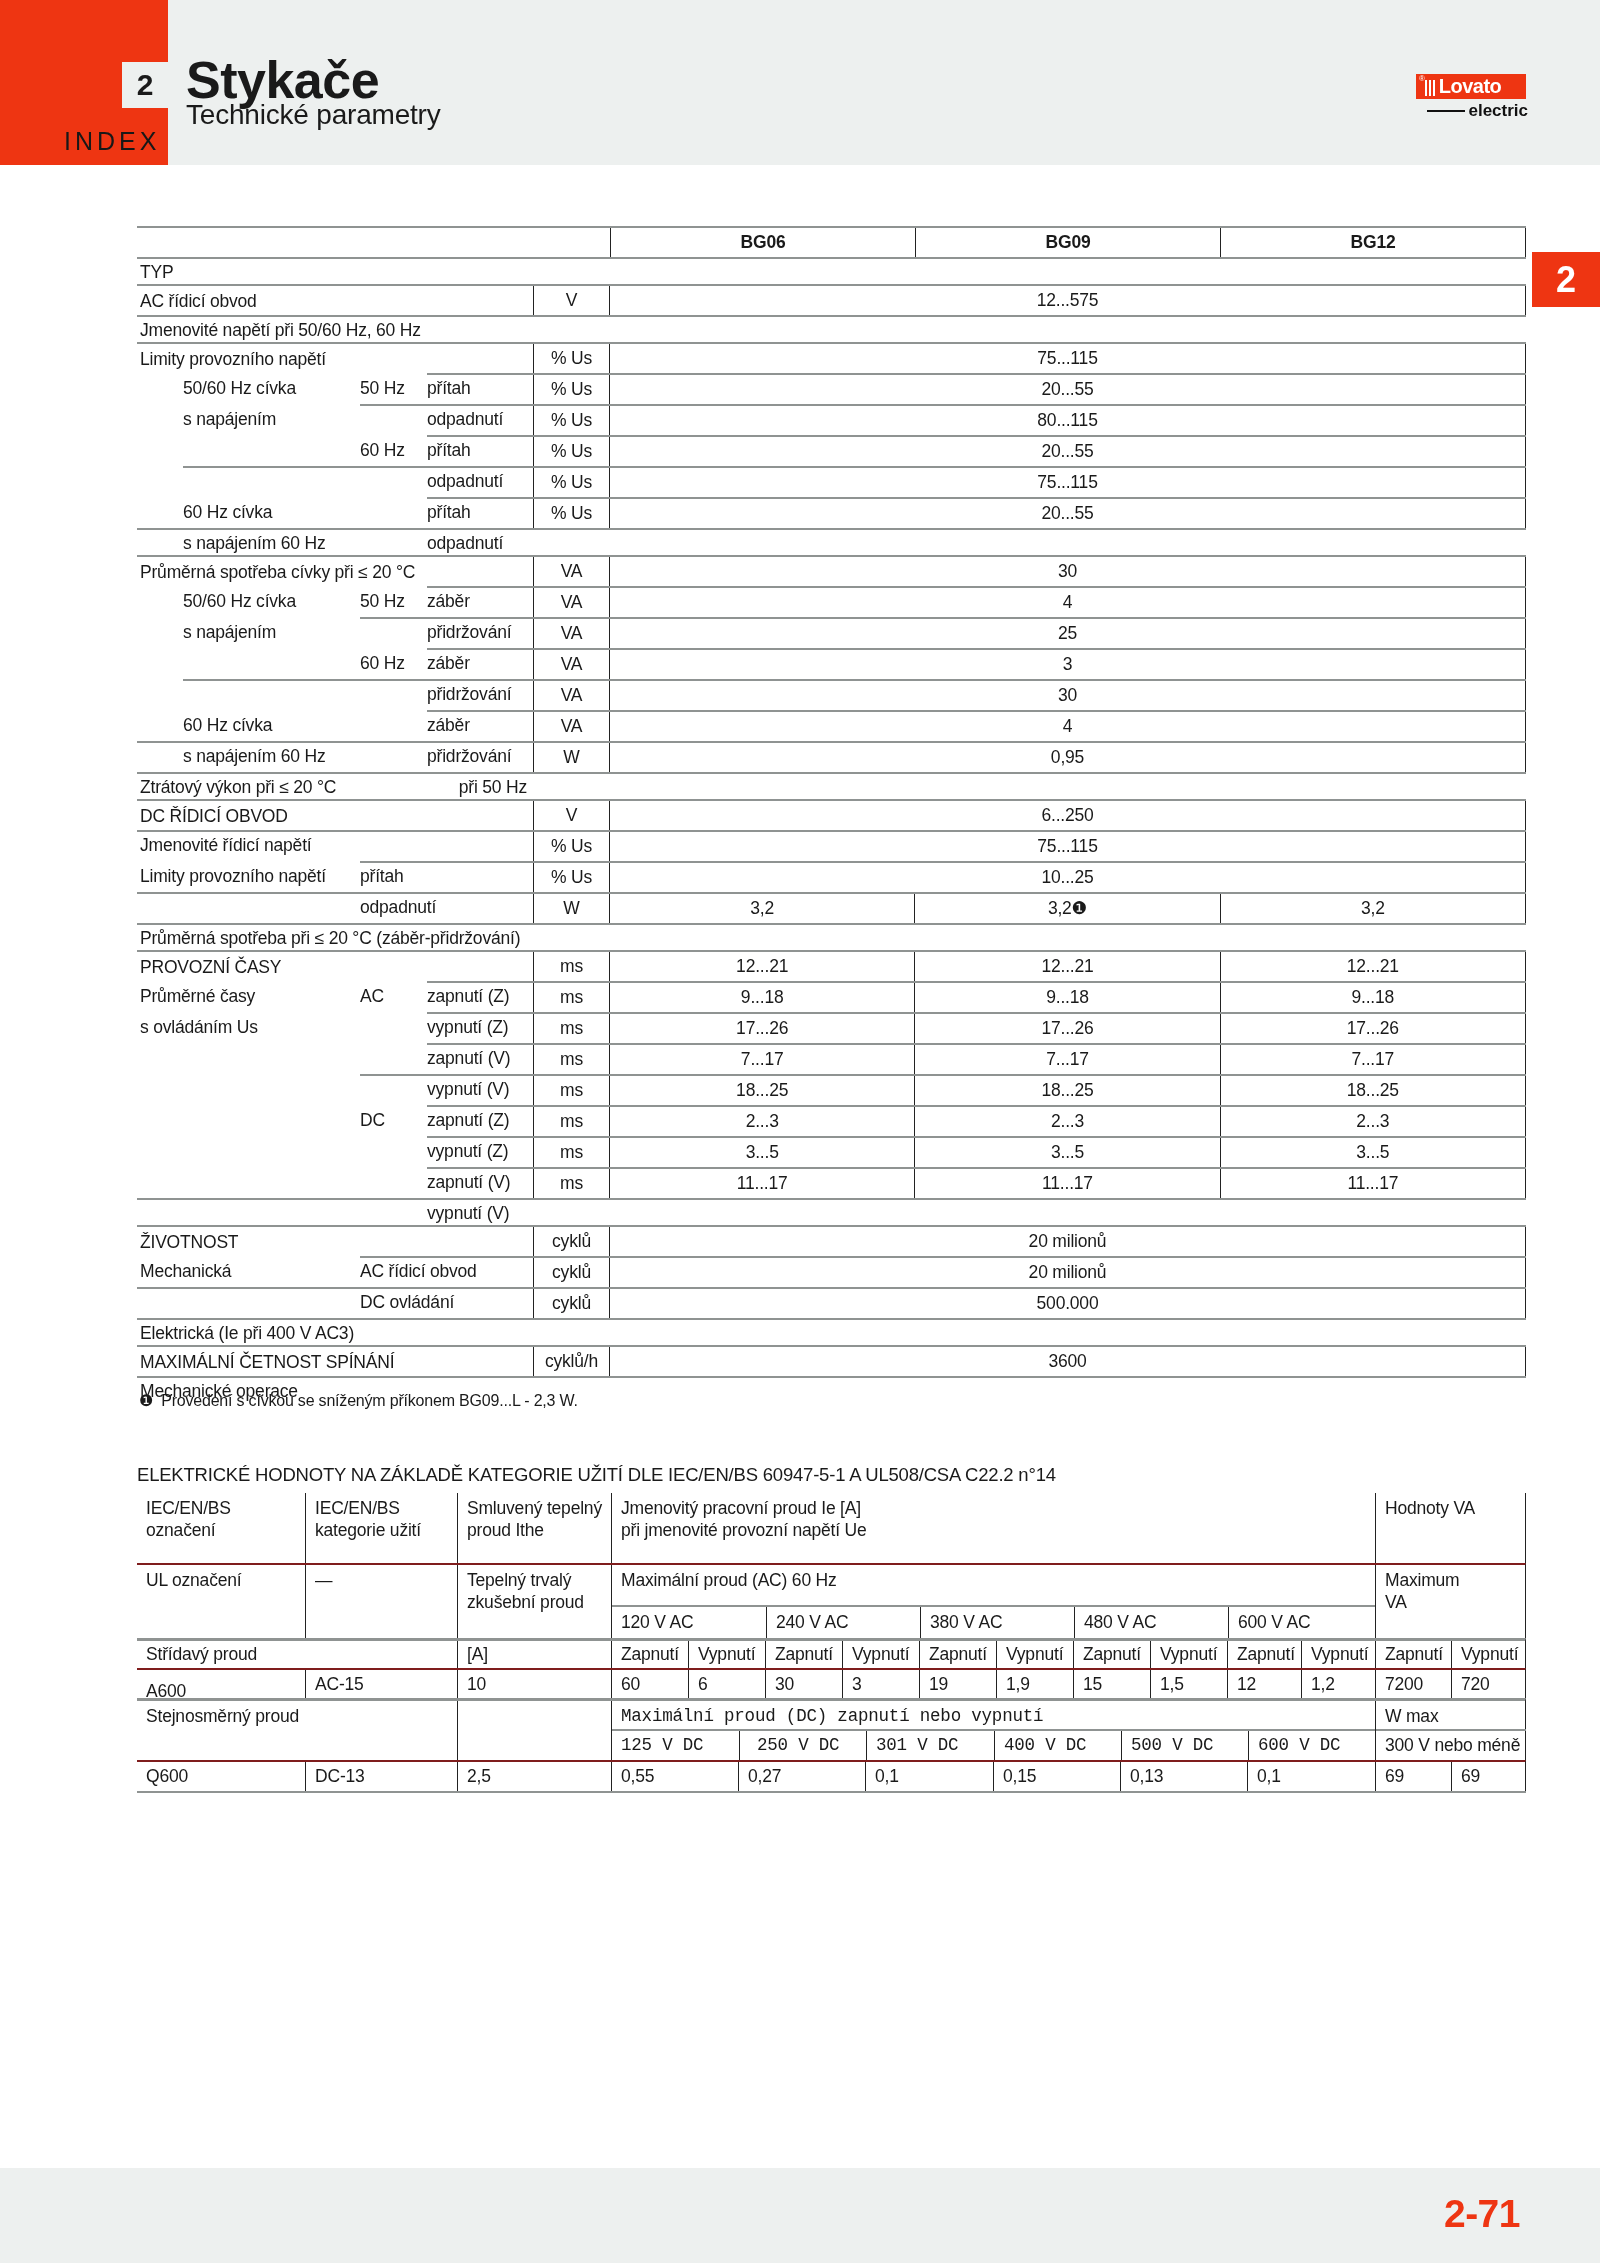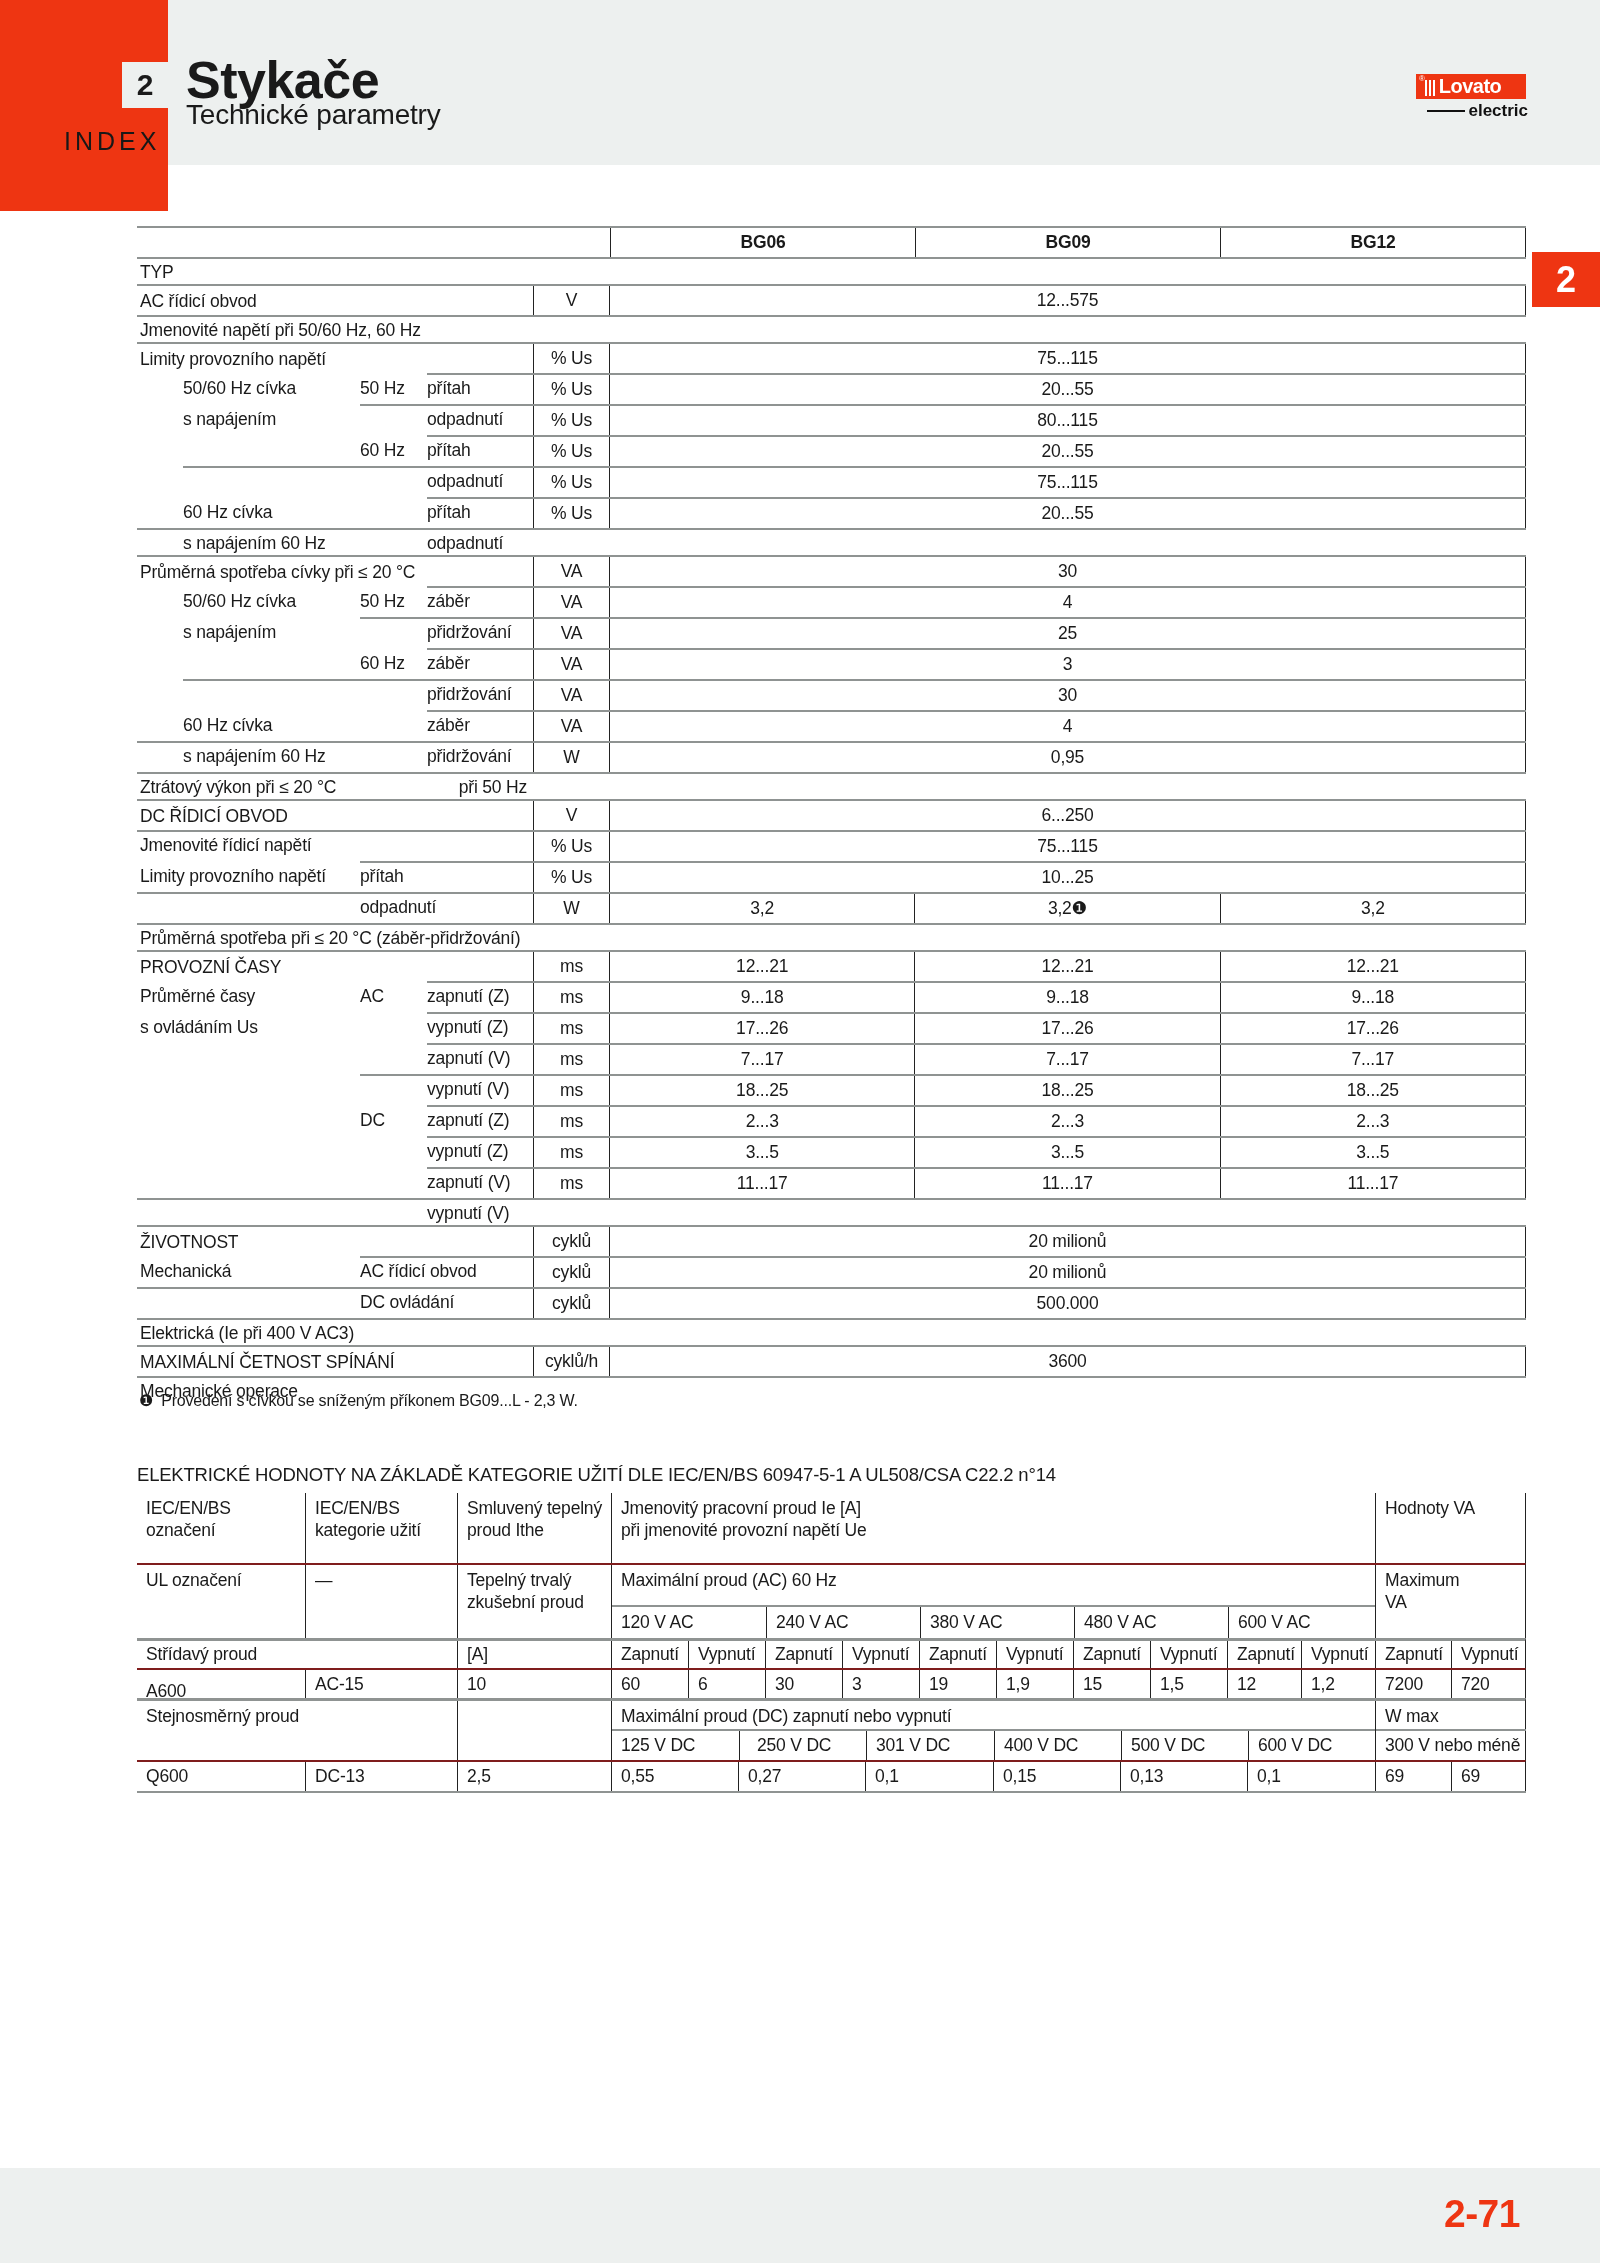--- a/index.html
+++ b/index.html
@@ -1,21 +1,21 @@
 <!DOCTYPE html>
 <html><head>
 <meta charset="utf-8">
 <style>
   html,body{margin:0;padding:0;background:#fff;}
   .page{position:relative;width:1600px;height:2263px;background:#ffffff;overflow:hidden;
         font-family:"Liberation Sans",sans-serif;color:#1a1a1a;letter-spacing:-0.2px;}
 
   
   .band{position:absolute;left:0;top:0;width:1600px;height:165px;background:#edf0ef;}
-  .orange-block{position:absolute;left:0;top:0;width:168px;height:211px;background:#ee3512;}
+  .orange-block{position:absolute;left:0;top:0;width:168px;height:165px;background:#ee3512;}
   .index{position:absolute;left:64px;top:127px;font-size:25px;letter-spacing:4px;color:#181818;}
   .notch{position:absolute;left:122px;top:62px;width:46px;height:46px;background:#edf0ef;
          display:flex;align-items:center;justify-content:center;font-size:30px;font-weight:bold;}
   .page-title{position:absolute;left:186px;top:50px;margin:0;font-size:52px;font-weight:bold;letter-spacing:-0.5px;}
   .page-subtitle{position:absolute;left:186px;top:99px;margin:0;font-size:28px;font-weight:normal;}
   .logo{position:absolute;left:1416px;top:74px;width:112px;}
   .logo-box{background:#ee3512;height:25px;display:flex;align-items:center;padding:0 5px 0 3px;box-sizing:border-box;width:110px;}
   .logo-r{color:#fff;font-size:8px;align-self:flex-start;line-height:9px;}
   .logo-bars{display:inline-block;width:13px;height:16px;margin:2px 1px 0 0;
     background:linear-gradient(90deg,#fff 0 2px,transparent 2px 4px,#fff 4px 6px,transparent 6px 8px,#fff 8px 10px,transparent 10px);}
@@ -558,21 +558,21 @@
         <div class="t2c bl mid" data-name="ac-value-cell" style="width: 77px; flex: 0 0 auto;">15</div>
         <div class="t2c bl mid" data-name="ac-value-cell" style="width: 77px; flex: 0 0 auto;">1,5</div>
         <div class="t2c bl mid" data-name="ac-value-cell" style="width: 74px; flex: 0 0 auto;">12</div>
         <div class="t2c bl mid" data-name="ac-value-cell" style="width: 74px; flex: 0 0 auto;">1,2</div>
         <div class="t2c bl mid" data-name="va-value-cell" style="width: 76px; flex: 0 0 auto;">7200</div>
         <div class="t2c bl mid" data-name="va-value-cell" style="width: 75px; flex: 0 0 auto;">720</div>
       </div>
       <div class="t2r thick" data-name="dc-header-row" style="height: 62px;">
         <div class="t2c " data-name="dc-current-type-label" style="width: 320px; flex: 0 0 auto;">Stejnosměrný proud</div>
         <div class="t2c bl" data-name="dc-empty-cell" style="width: 154px; flex: 0 0 auto;"></div>
-        <div class="t2col bl" data-name="dc-current-group" style="width: 764px;">
+        <div class="t2col bl" data-name="dc-current-group" style="width: 764px; font-family: Liberation Mono, monospace;">
           <div class="t2c " data-name="dc-current-label" style="width: 764px; height: 28px; flex: 0 0 auto;">Maximální proud (DC) zapnutí nebo vypnutí</div>
           <div class="t2sub" data-name="dc-voltage-subrow" style="height: 32px;">
             <div class="t2c mid" data-name="dc-voltage-header" style="width: 127px; flex: 0 0 auto;">125 V DC</div>
             <div class="t2c bl mid" data-name="dc-voltage-header" style="width: 127px; flex: 0 0 auto; padding-left: 17px;">250 V DC</div>
             <div class="t2c bl mid" data-name="dc-voltage-header" style="width: 128px; flex: 0 0 auto;">301 V DC</div>
             <div class="t2c bl mid" data-name="dc-voltage-header" style="width: 127px; flex: 0 0 auto;">400 V DC</div>
             <div class="t2c bl mid" data-name="dc-voltage-header" style="width: 127px; flex: 0 0 auto;">500 V DC</div>
             <div class="t2c bl mid" data-name="dc-voltage-header" style="width: 128px; flex: 0 0 auto;">600 V DC</div>
           </div>
         </div>

